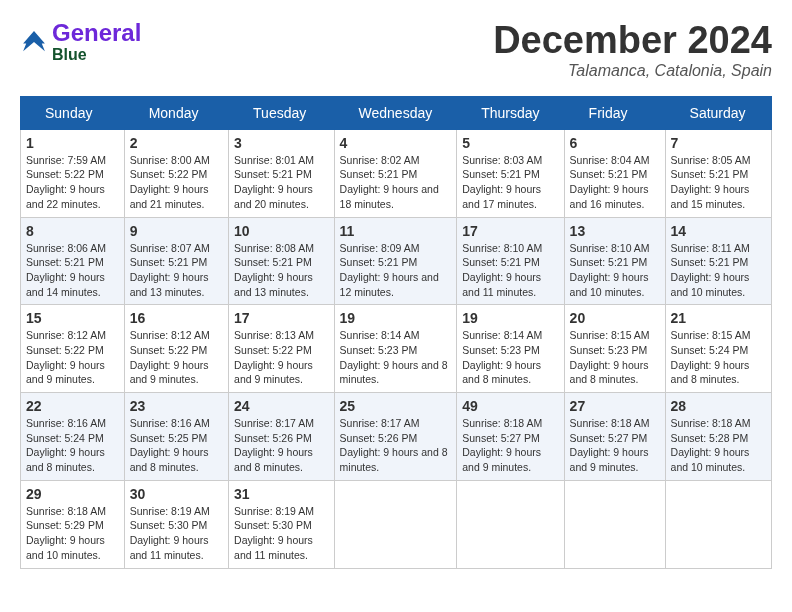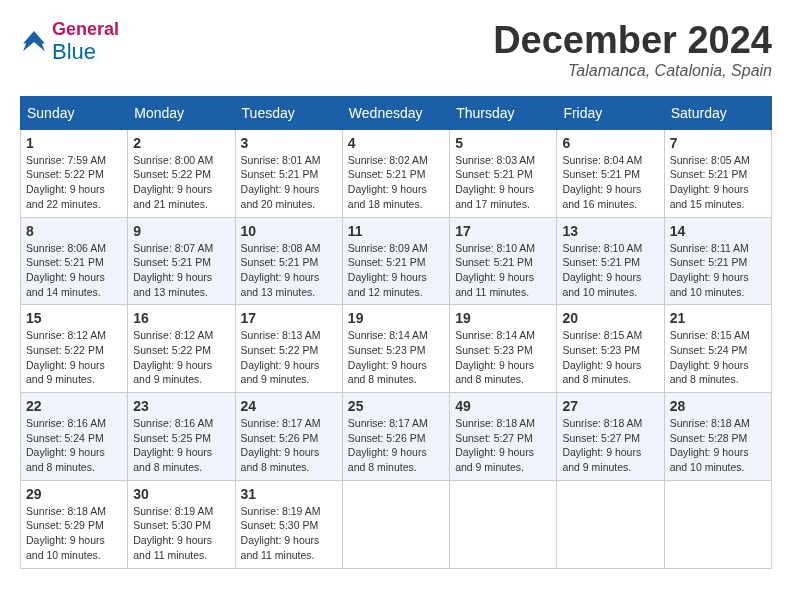--- a/index.html
+++ b/index.html
@@ -45,21 +45,21 @@
       font-style: italic;
     }
     .calendar {
       width: 100%;
       border-collapse: collapse;
     }
     .calendar th {
       background-color: #1a5fa8;
       color: white;
       text-align: left;
-      padding: 8px 6px;
+      padding: 8px 24px;
       font-size: 14px;
       font-weight: normal;
       border: 1px solid #1a5fa8;
     }
     .calendar td {
       vertical-align: top;
       border: 1px solid #ccc;
       padding: 5px 5px;
       width: 107px;
       min-height: 80px;
@@ -86,22 +86,22 @@
   </style>
 </head>
 <body>
 
 <div class="header">
   <div class="logo">
     <svg class="logo-icon" viewBox="0 0 36 36">
       <polygon points="18,4 32,20 28,20 32,30 18,18 4,30 8,20 4,20" fill="#1a5fa8"></polygon>
     </svg>
     <div class="logo-text">
-      <span style="font-size:18px;font-weight:bold;color:#be185d;">General</span>
-      <span style="font-size:22px;font-weight:normal;color:#0369a1;">Blue</span>
+      <span style="font-size:24px;font-weight:bold;color:#6d28d9;">General</span>
+      <span style="font-size:16px;font-weight:bold;color:#14532d;">Blue</span>
     </div>
   </div>
   <div class="title-section">
     <div class="month-title">December 2024</div>
     <div class="location">Talamanca, Catalonia, Spain</div>
   </div>
 </div>
 
 <table class="calendar">
   <thead>

